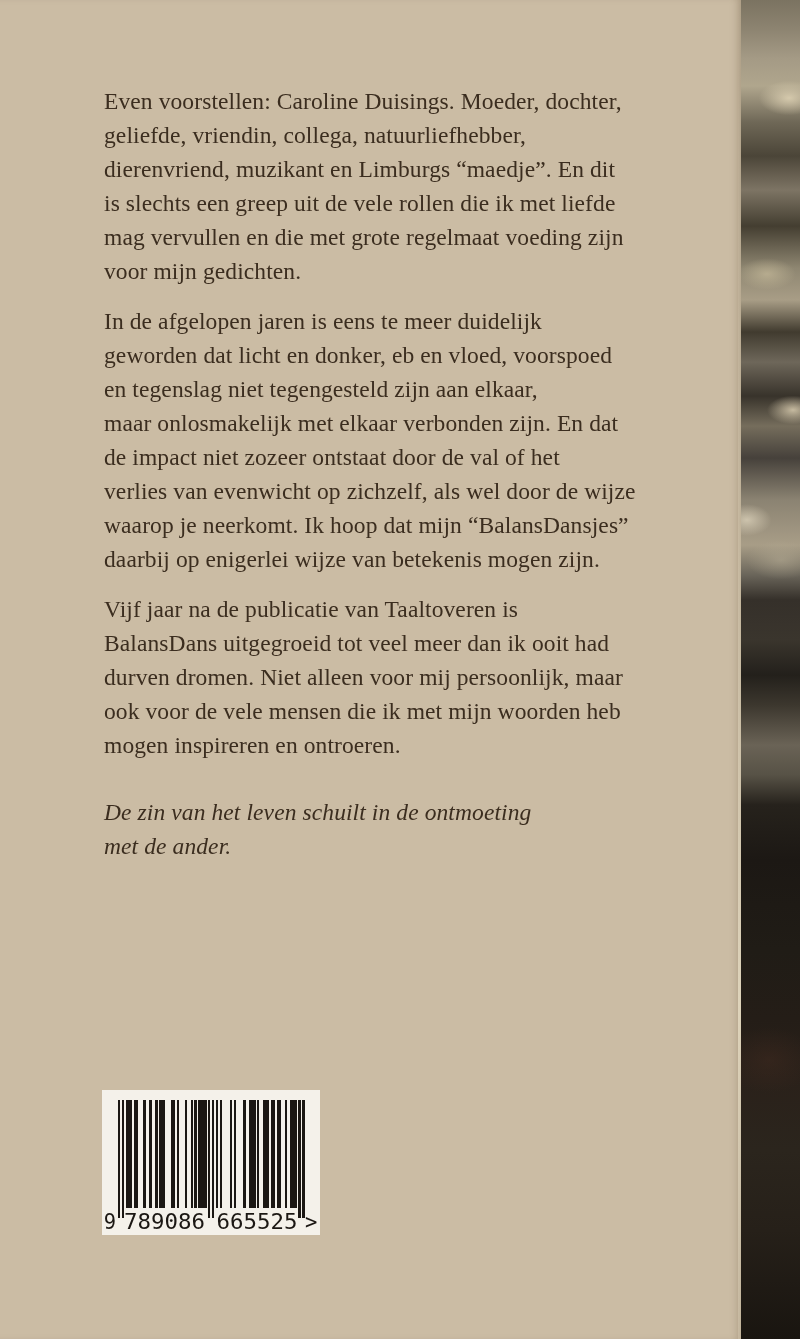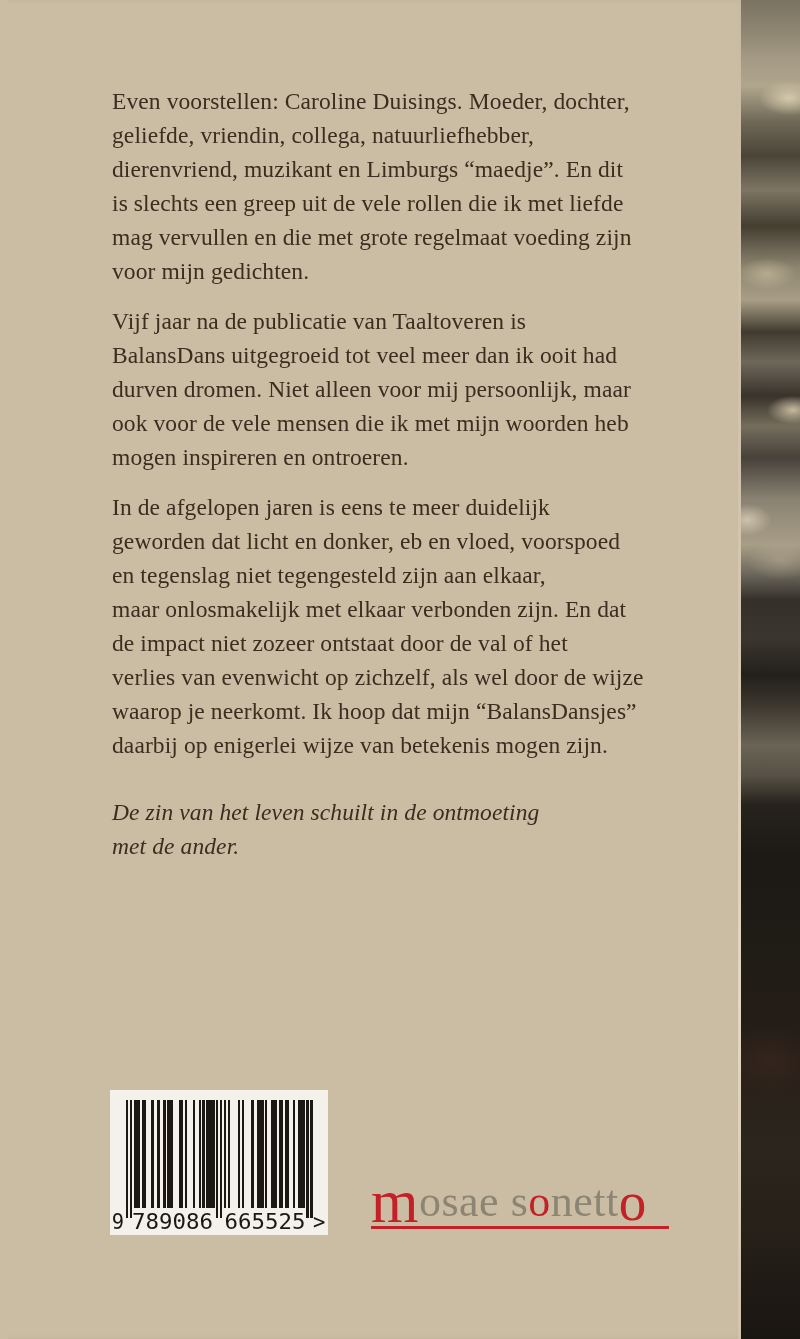--- a/index.html
+++ b/index.html
@@ -15,21 +15,21 @@
   .cover{
     position:relative;
     width:800px;height:1339px;
     margin:0 auto;
     background:var(--bg);
     overflow:hidden;
     font-family:"Liberation Serif", serif;
   }
   
   .panel{
-    position:absolute;left:8px;top:0;width:741px;height:1339px;
+    position:absolute;left:0;top:0;width:741px;height:1339px;
     background:var(--bg);
     box-shadow: inset -7px 0 9px -5px rgba(95,75,52,.38);
   }
   
   .body-text{
     position:absolute;left:104px;top:84px;width:640px;
     color:var(--text);
     font-size:23.5px;line-height:34px;
     letter-spacing:.1px;
   }
@@ -101,33 +101,33 @@
 
   <div class="panel">
 
     <div class="body-text">
       <p>Even voorstellen: Caroline Duisings. Moeder, dochter,
 geliefde, vriendin, collega, natuurliefhebber,
 dierenvriend, muzikant en Limburgs “maedje”. En dit
 is slechts een greep uit de vele rollen die ik met liefde
 mag vervullen en die met grote regelmaat voeding zijn
 voor mijn gedichten.</p>
-      <p>Vijf jaar na de publicatie van Taaltoveren is
-BalansDans uitgegroeid tot veel meer dan ik ooit had
-durven dromen. Niet alleen voor mij persoonlijk, maar
-ook voor de vele mensen die ik met mijn woorden heb
-mogen inspireren en ontroeren.</p>
       <p>In de afgelopen jaren is eens te meer duidelijk
 geworden dat licht en donker, eb en vloed, voorspoed
 en tegenslag niet tegengesteld zijn aan elkaar,
 maar onlosmakelijk met elkaar verbonden zijn. En dat
 de impact niet zozeer ontstaat door de val of het
 verlies van evenwicht op zichzelf, als wel door de wijze
 waarop je neerkomt. Ik hoop dat mijn “BalansDansjes”
 daarbij op enigerlei wijze van betekenis mogen zijn.</p>
+      <p>Vijf jaar na de publicatie van Taaltoveren is
+BalansDans uitgegroeid tot veel meer dan ik ooit had
+durven dromen. Niet alleen voor mij persoonlijk, maar
+ook voor de vele mensen die ik met mijn woorden heb
+mogen inspireren en ontroeren.</p>
       <p class="quote">De zin van het leven schuilt in de ontmoeting
 met de ander.</p>
     </div>
 
     <div class="barcode">
       <svg id="barcode-svg" width="218" height="145" viewBox="0 0 218 145">
           <rect x="16.00" y="10" width="2.26" height="118" fill="#1b1713" shape-rendering="crispEdges"></rect>
           <rect x="19.92" y="10" width="2.26" height="118" fill="#1b1713" shape-rendering="crispEdges"></rect>
           <rect x="23.84" y="10" width="2.26" height="108" fill="#1b1713" shape-rendering="crispEdges"></rect>
           <rect x="25.80" y="10" width="2.26" height="108" fill="#1b1713" shape-rendering="crispEdges"></rect>
@@ -174,22 +174,18 @@
           <rect x="192.40" y="10" width="2.26" height="108" fill="#1b1713" shape-rendering="crispEdges"></rect>
           <rect x="196.32" y="10" width="2.26" height="118" fill="#1b1713" shape-rendering="crispEdges"></rect>
           <rect x="200.24" y="10" width="2.26" height="118" fill="#1b1713" shape-rendering="crispEdges"></rect>
           <text x="14" y="139" font-family="&quot;DejaVu Sans Mono&quot;, monospace" font-size="20.5" fill="#1b1713" text-anchor="end">9</text>
           <text x="22" y="139" font-family="&quot;DejaVu Sans Mono&quot;, monospace" font-size="20.5" fill="#1b1713" textLength="81" lengthAdjust="spacingAndGlyphs">789086</text>
           <text x="114.5" y="139" font-family="&quot;DejaVu Sans Mono&quot;, monospace" font-size="20.5" fill="#1b1713" textLength="81" lengthAdjust="spacingAndGlyphs">665525</text>
           <text x="203" y="139" font-family="&quot;DejaVu Sans Mono&quot;, monospace" font-size="20.5" fill="#1b1713">&gt;</text>
         </svg>
     </div>
 
-    <div class="logo">
-      <span class="logo-letters" id="logo-letters"><span class="seg-red-large-m">m</span><span class="seg-gray">osae s</span><span class="seg-red">o</span><span class="seg-gray">nett</span><span class="seg-red-large-o">o</span></span>
-      <div class="logo-underline"></div>
-    </div>
 
   </div>
 
   <div class="photo-strip"></div>
 
 </div>
 
 </body></html>

